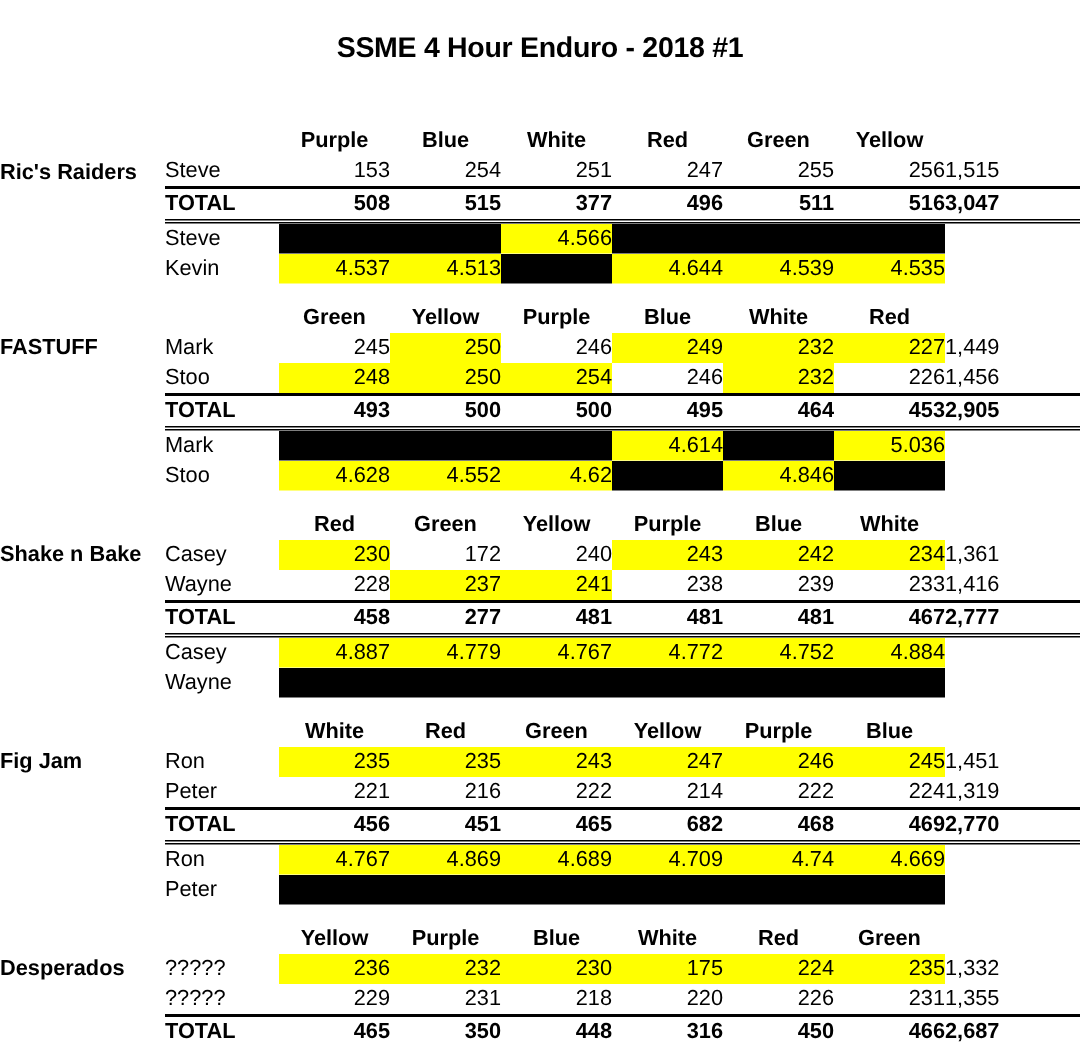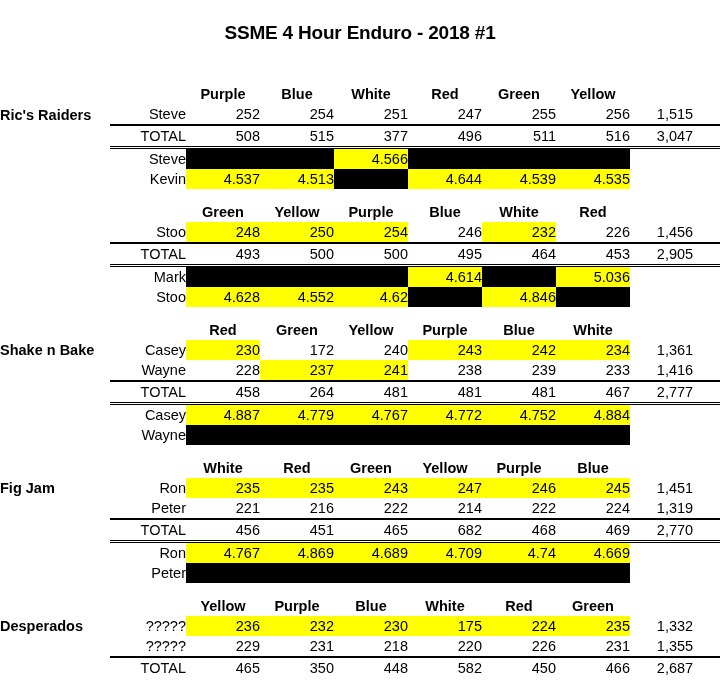--- a/index.html
+++ b/index.html
@@ -54,32 +54,32 @@
 
   td.team {
     font-weight: bold;
     font-size: 14.5px;
     text-align: left;
     padding-left: 10px;
     padding-right: 2px;
     margin-left: 18px;
   }
   td.driver {
-    text-align: right;
+    text-align: left;
     padding-left: 6px;
   }
   td.val {
     text-align: right;
     padding-right: 13px;
   }
   td.tot {
-    text-align: center;
+    text-align: left;
     padding-right: 16px;
   }
-  tr.totalrow td { font-weight: normal; }
+  tr.totalrow td { font-weight: bold; }
 
   
   td.hl   { background: #FFFF00; }
   td.blk  { background: #000000; color: #000000; }
 
   
   tr.totalrow td.driver,
   tr.totalrow td.val,
   tr.totalrow td.tot { border-top: 2px solid #000000; }
 
@@ -117,21 +117,21 @@
           <td class="val">Blue</td>
           <td class="val">White</td>
           <td class="val">Red</td>
           <td class="val">Green</td>
           <td class="val">Yellow</td>
           <td class="tot"></td>
         </tr>
         <tr>
           <td class="team">Ric's Raiders</td>
           <td class="driver">Steve</td>
-          <td class="val">252</td>
+          <td class="val">153</td>
           <td class="val">254</td>
           <td class="val">251</td>
           <td class="val">247</td>
           <td class="val">255</td>
           <td class="val">256</td>
           <td class="tot">1,515</td>
         </tr>
         <tr class="totalrow">
           <td class="team"></td>
           <td class="driver">TOTAL</td>
@@ -171,20 +171,31 @@
         <tr class="hdrrow">
           <td class="team"></td>
           <td class="driver"></td>
           <td class="val">Green</td>
           <td class="val">Yellow</td>
           <td class="val">Purple</td>
           <td class="val">Blue</td>
           <td class="val">White</td>
           <td class="val">Red</td>
           <td class="tot"></td>
+        </tr>
+        <tr>
+          <td class="team">FASTUFF</td>
+          <td class="driver">Mark</td>
+          <td class="val">245</td>
+          <td class="val hl">250</td>
+          <td class="val">246</td>
+          <td class="val hl">249</td>
+          <td class="val hl">232</td>
+          <td class="val hl">227</td>
+          <td class="tot">1,449</td>
         </tr>
         <tr>
           <td class="team"></td>
           <td class="driver">Stoo</td>
           <td class="val hl">248</td>
           <td class="val hl">250</td>
           <td class="val hl">254</td>
           <td class="val">246</td>
           <td class="val hl">232</td>
           <td class="val">226</td>
@@ -256,21 +267,21 @@
           <td class="val hl">241</td>
           <td class="val">238</td>
           <td class="val">239</td>
           <td class="val">233</td>
           <td class="tot">1,416</td>
         </tr>
         <tr class="totalrow">
           <td class="team"></td>
           <td class="driver">TOTAL</td>
           <td class="val">458</td>
-          <td class="val">264</td>
+          <td class="val">277</td>
           <td class="val">481</td>
           <td class="val">481</td>
           <td class="val">481</td>
           <td class="val">467</td>
           <td class="tot">2,777</td>
         </tr>
         <tr class="lapfirst">
           <td class="team"></td>
           <td class="driver">Casey</td>
           <td class="val hl">4.887</td>
@@ -396,21 +407,21 @@
           <td class="val">226</td>
           <td class="val">231</td>
           <td class="tot">1,355</td>
         </tr>
         <tr class="totalrow">
           <td class="team"></td>
           <td class="driver">TOTAL</td>
           <td class="val">465</td>
           <td class="val">350</td>
           <td class="val">448</td>
-          <td class="val">582</td>
+          <td class="val">316</td>
           <td class="val">450</td>
           <td class="val">466</td>
           <td class="tot">2,687</td>
         </tr>
       </tbody>
   </table>
 
 </div>
 
 </body></html>

